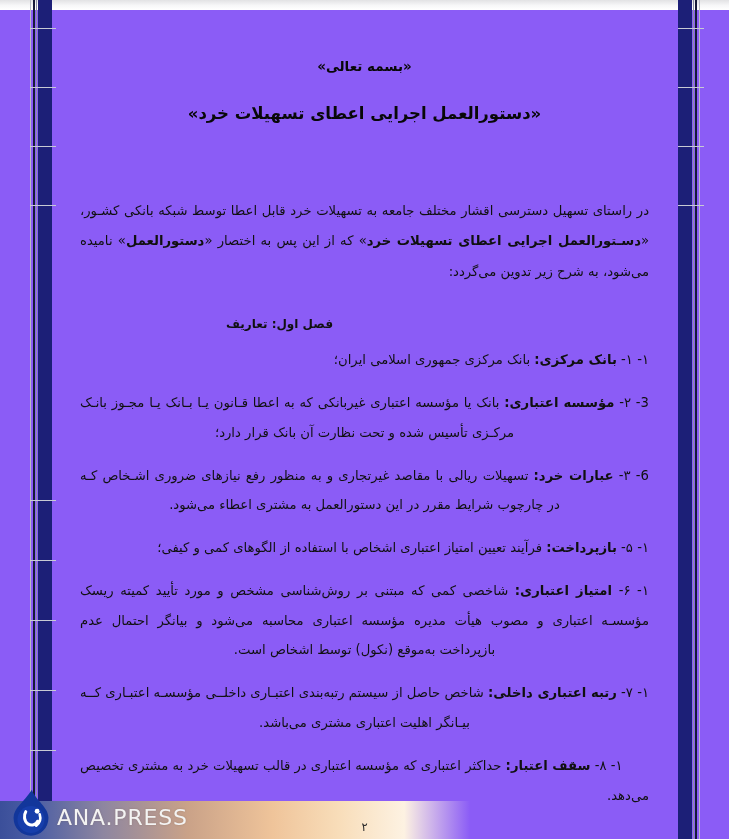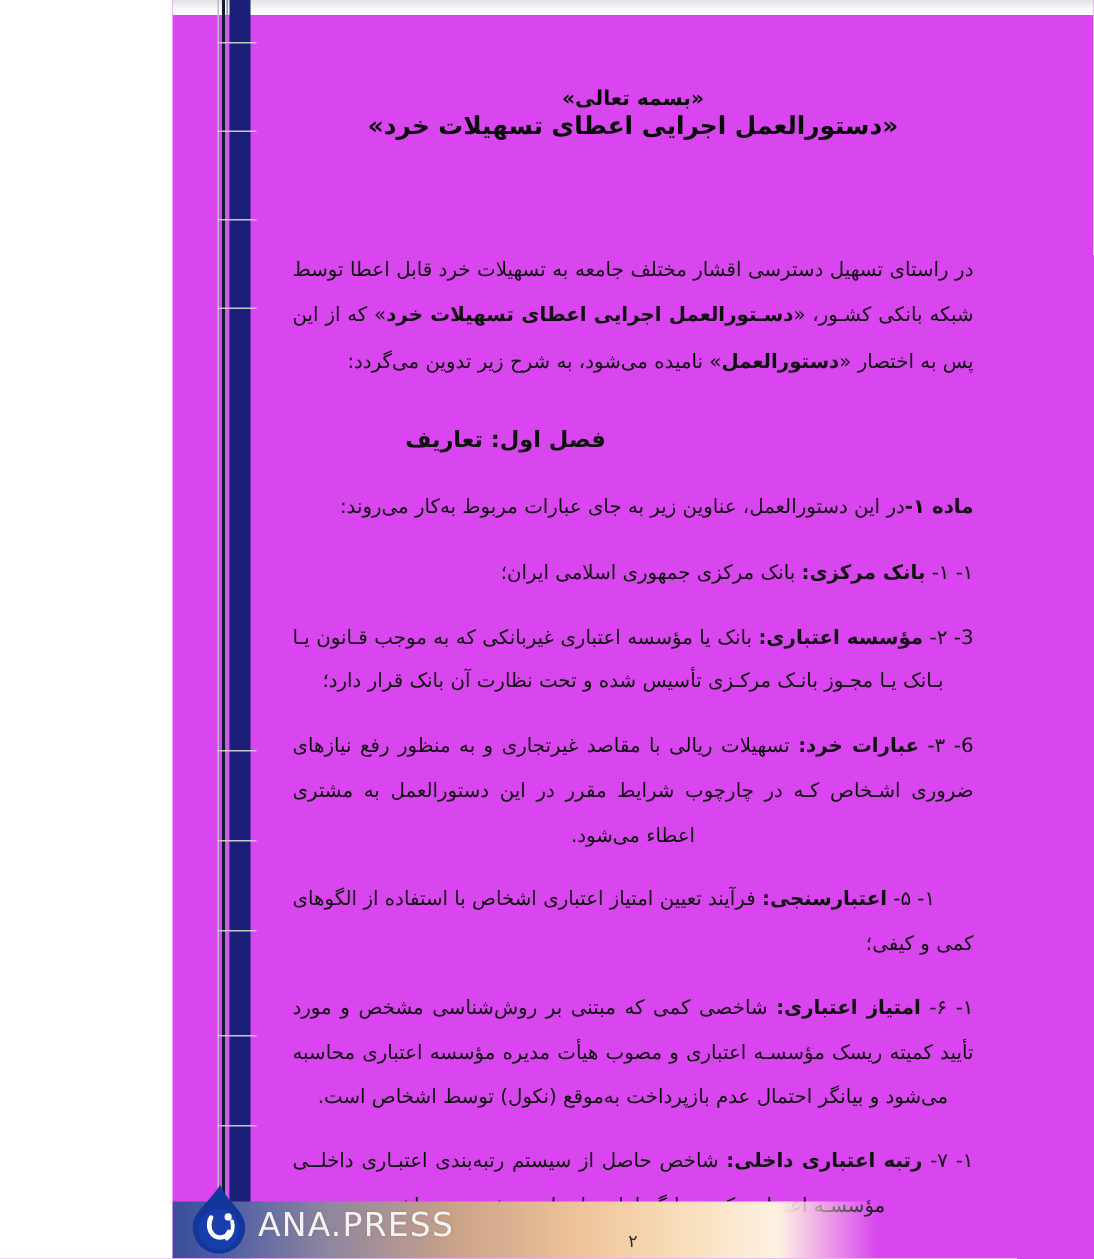--- a/index.html
+++ b/index.html
@@ -2,23 +2,23 @@
 <html lang="fa" dir="rtl"><head>
 <meta charset="utf-8">
 <style>
   html, body {
     margin: 0;
     padding: 0;
     background: #ffffff;
   }
   #page {
     position: relative;
-    width: 614px;
+    width: 729px;
     height: 839px;
-    background: #d946ef;
+    background: #8b5cf6;
     overflow: hidden;
     font-family: "DejaVu Sans", "Liberation Sans", sans-serif;
   }
 
   
   .rule-band {
     position: absolute;
     top: 0;
     bottom: 0;
     pointer-events: none;
@@ -65,20 +65,21 @@
     text-align: center;
     font-weight: bold;
     color: #080808;
   }
   .title-basmalah {
     margin-top: 58px;
     font-size: 13.5px;
     letter-spacing: .2px;
   }
   .title-main {
+    margin-top: 30px;
     font-size: 16.5px;
   }
 
   .para {
     margin-top: 0;
     font-size: 13.2px;
     line-height: 2.3;
     text-align: justify;
     text-align-last: right;
   }
@@ -193,33 +194,32 @@
 
   <div class="content">
 
     <div class="center-title title-basmalah">«بسمه تعالی»</div>
 
     <div class="center-title title-main">«دستورالعمل اجرایی اعطای تسهیلات خرد»</div>
 
     <p class="para intro"><span>در راستای تسهیل دسترسی اقشار مختلف جامعه به تسهیلات خرد قابل اعطا توسط شبکه بانکی کشـور، «</span><b>دسـتورالعمل اجرایی اعطای تسهیلات خرد</b><span>» که از این پس به اختصار «</span><b>دستورالعمل</b><span>» نامیده می‌شود، به شرح زیر تدوین می‌گردد:</span></p>
 
     <div class="heading-sec-wrap">
-      <span class="bold" style="font-size:15px;">فصل اول: تعاریف</span>
+      <span class="bold" style="font-size:12px;">فصل اول: تعاریف</span>
     </div>
 
-    <p class="para article"><b>ماده ۱-</b><span>در این دستورالعمل، عناوین زیر به جای عبارات مربوط به‌کار می‌روند:</span></p>
 
     <p class="para item short"><span>۱- ۱-</span><span> </span><b>بانک مرکزی:</b><span> </span><span>بانک مرکزی جمهوری اسلامی ایران؛</span></p>
 
-    <p class="para item wide"><span>3- ۲-</span><span> </span><b>مؤسسه اعتباری:</b><span> </span><span>بانک یا مؤسسه اعتباری غیربانکی که به موجب قـانون یـا بـانک یـا مجـوز بانـک مرکـزی تأسیس شده و تحت نظارت آن بانک قرار دارد؛</span></p>
+    <p class="para item wide"><span>3- ۲-</span><span> </span><b>مؤسسه اعتباری:</b><span> </span><span>بانک یا مؤسسه اعتباری غیربانکی که به اعطا قـانون یـا بـانک یـا مجـوز بانـک مرکـزی تأسیس شده و تحت نظارت آن بانک قرار دارد؛</span></p>
 
     <p class="para item wide"><span>6- ۳-</span><span> </span><b>عبارات خرد:</b><span> </span><span>تسهیلات ریالی با مقاصد غیرتجاری و به منظور رفع نیازهای ضروری اشـخاص کـه در چارچوب شرایط مقرر در این دستورالعمل به مشتری اعطاء می‌شود.</span></p>
 
 
-    <p class="para item short"><span>۱- ۵-</span><span> </span><b>اعتبارسنجی:</b><span> </span><span>فرآیند تعیین امتیاز اعتباری اشخاص با استفاده از الگوهای کمی و کیفی؛</span></p>
+    <p class="para item short"><span>۱- ۵-</span><span> </span><b>بازپرداخت:</b><span> </span><span>فرآیند تعیین امتیاز اعتباری اشخاص با استفاده از الگوهای کمی و کیفی؛</span></p>
 
     <p class="para item wide"><span>۱- ۶-</span><span> </span><b>امتیاز اعتباری:</b><span> </span><span>شاخصی کمی که مبتنی بر روش‌شناسی مشخص و مورد تأیید کمیته ریسک مؤسسـه اعتباری و مصوب هیأت مدیره مؤسسه اعتباری محاسبه می‌شود و بیانگر احتمال عدم بازپرداخت به‌موقع (نکول) توسط اشخاص است.</span></p>
 
     <p class="para item wide"><span>۱- ۷-</span><span> </span><b>رتبه اعتباری داخلی:</b><span> </span><span>شاخص حاصل از سیستم رتبه‌بندی اعتبـاری داخلــی مؤسسـه اعتبـاری کــه بیـانگر اهلیت اعتباری مشتری می‌باشد.</span></p>
 
     <p class="para item short"><span>۱- ۸-</span><span> </span><b>سقف اعتبار:</b><span> </span><span>حداکثر اعتباری که مؤسسه اعتباری در قالب تسهیلات خرد به مشتری تخصیص می‌دهد.</span></p>
 
   </div>
 
   <div class="wm-bar"></div>

